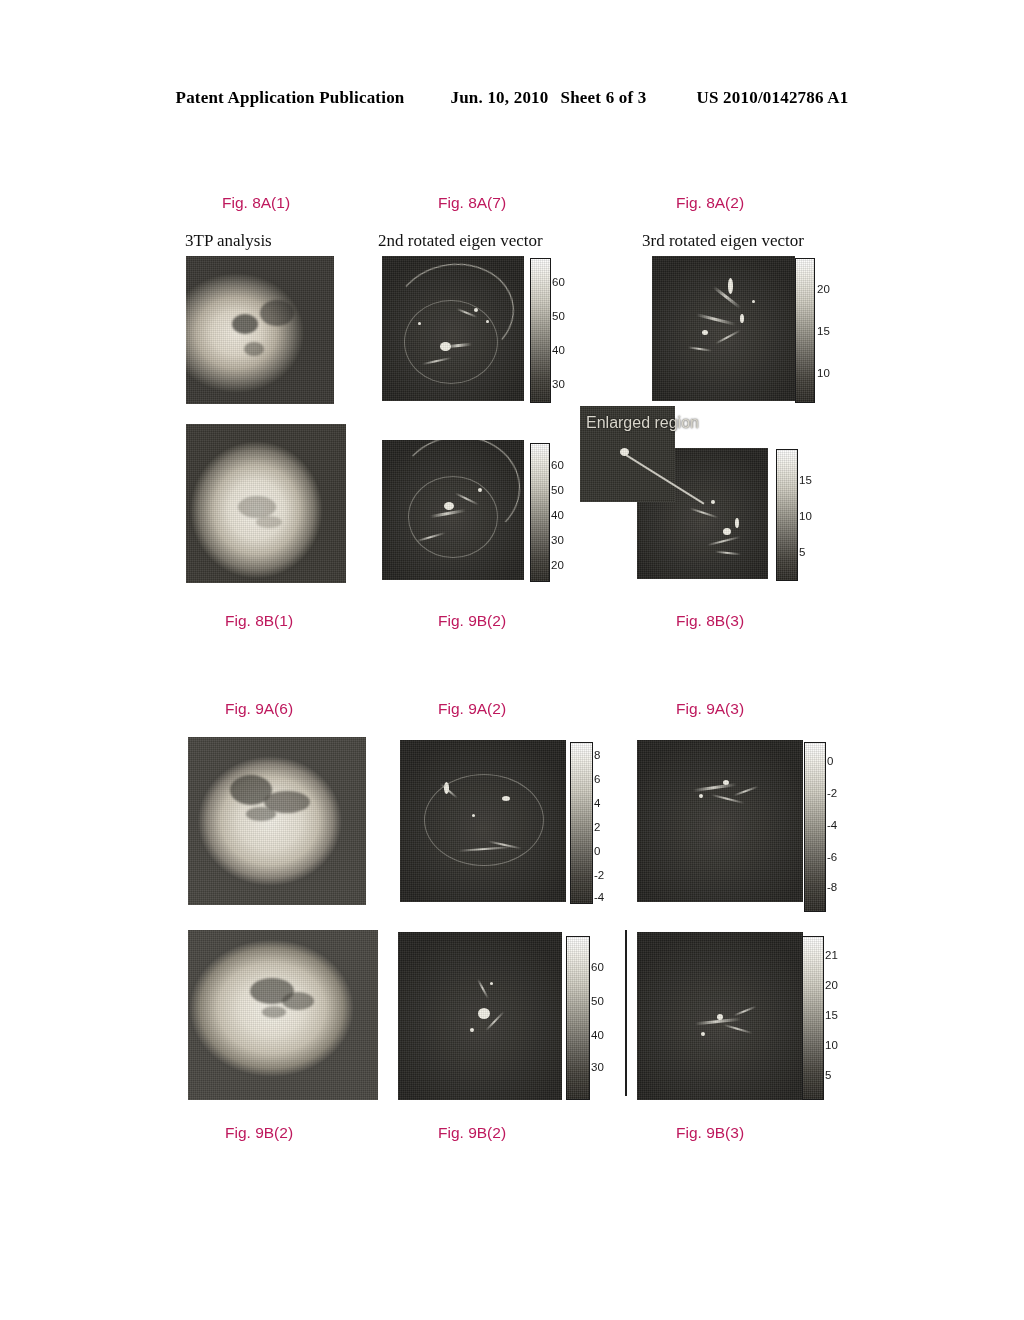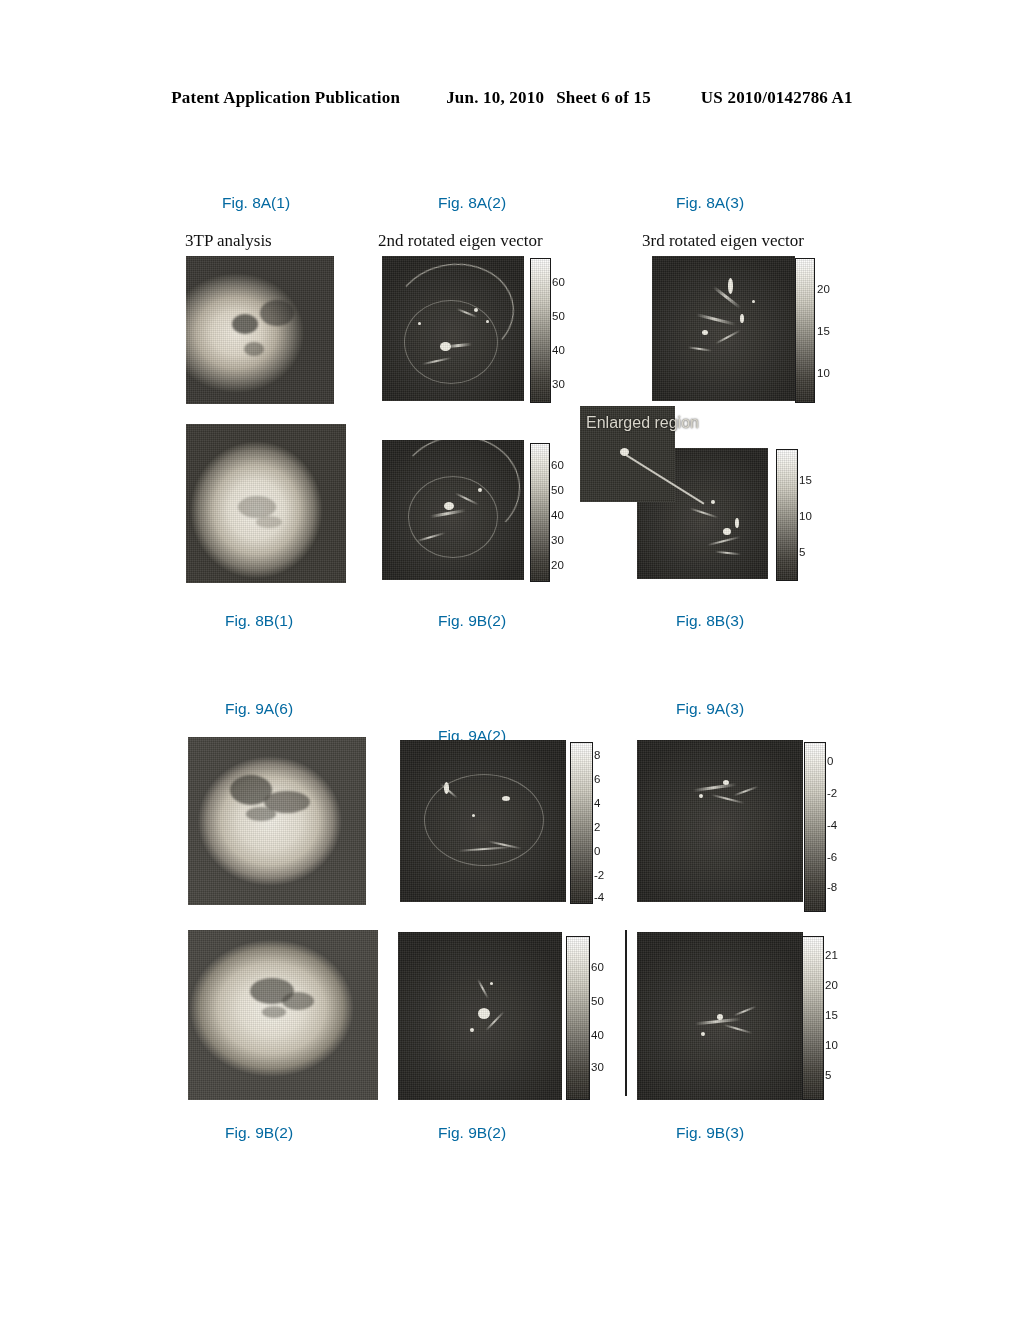--- a/index.html
+++ b/index.html
@@ -39,21 +39,21 @@
     position: absolute;
     top: 0; left: 0;
     width: 1024px;
     height: 1320px;
   }
 
   .fig-label {
     position: absolute;
     font-family: "Liberation Sans", sans-serif;
     font-size: 15.5px;
-    color: #0369a1;
+    color: #be185d;
     white-space: nowrap;
   }
   .cap-serif {
     position: absolute;
     font-family: "Liberation Serif", serif;
     font-size: 17px;
     color: #111;
     white-space: nowrap;
   }
 
@@ -182,28 +182,28 @@
   .divider-v {
     position: absolute;
     background: #1e1e1e;
     width: 2px;
   }
 </style>
 </head>
 <body>
 
 <div class="page-header">
-  <span class="seg">Patent Application Publication</span><span class="gap-wide"></span><span class="seg">Jun. 10, 2010</span><span class="gap-med"></span><span class="seg">Sheet 6 of 15</span><span class="gap-big"></span><span class="seg">US 2010/0142786 A1</span>
+  <span class="seg">Patent Application Publication</span><span class="gap-wide"></span><span class="seg">Jun. 10, 2010</span><span class="gap-med"></span><span class="seg">Sheet 6 of 3</span><span class="gap-big"></span><span class="seg">US 2010/0142786 A1</span>
 </div>
 
 <div class="sheet">
 
   <div class="fig-label" style="left:222px; top:194px;">Fig. 8A(1)</div>
-  <div class="fig-label" style="left:438px; top:194px;">Fig. 8A(2)</div>
-  <div class="fig-label" style="left:676px; top:194px;">Fig. 8A(3)</div>
+  <div class="fig-label" style="left:438px; top:194px;">Fig. 8A(7)</div>
+  <div class="fig-label" style="left:676px; top:194px;">Fig. 8A(2)</div>
 
   <div class="cap-serif" style="left:185px; top:231px;">3TP analysis</div>
   <div class="cap-serif" style="left:378px; top:231px;">2nd rotated eigen vector</div>
   <div class="cap-serif" style="left:642px; top:231px;">3rd rotated eigen vector</div>
 
   <div class="panel mri-sag" style="left:186px; top:256px; width:148px; height:148px;">
     <div class="blob" style="left:46px; top:58px; width:26px; height:20px;"></div>
     <div class="blob" style="left:74px; top:44px; width:34px; height:26px; background:rgba(45,44,40,0.55);"></div>
     <div class="blob" style="left:58px; top:86px; width:20px; height:14px; background:rgba(70,67,60,0.5);"></div>
   </div>
@@ -285,21 +285,21 @@
     <span style="top:26px;">15</span>
     <span style="top:62px;">10</span>
     <span style="top:98px;">5</span>
   </div>
 
   <div class="fig-label" style="left:225px; top:612px;">Fig. 8B(1)</div>
   <div class="fig-label" style="left:438px; top:612px;">Fig. 9B(2)</div>
   <div class="fig-label" style="left:676px; top:612px;">Fig. 8B(3)</div>
 
   <div class="fig-label" style="left:225px; top:700px;">Fig. 9A(6)</div>
-  <div class="fig-label" style="left:438px; top:700px;margin-top:27px;">Fig. 9A(2)</div>
+  <div class="fig-label" style="left:438px; top:700px;">Fig. 9A(2)</div>
   <div class="fig-label" style="left:676px; top:700px;">Fig. 9A(3)</div>
 
   <div class="panel mri-ax" style="left:188px; top:737px; width:178px; height:168px;">
     <div class="blob" style="left:42px; top:38px; width:42px; height:30px; background:rgba(58,56,50,0.66);"></div>
     <div class="blob" style="left:76px; top:54px; width:46px; height:22px; background:rgba(66,64,57,0.6);"></div>
     <div class="blob" style="left:58px; top:70px; width:30px; height:14px; background:rgba(74,71,64,0.5);"></div>
   </div>
 
   <div class="panel eigen" style="left:400px; top:740px; width:166px; height:162px;">
     <div class="speck" style="left:44px; top:42px; width:5px; height:12px;"></div>

